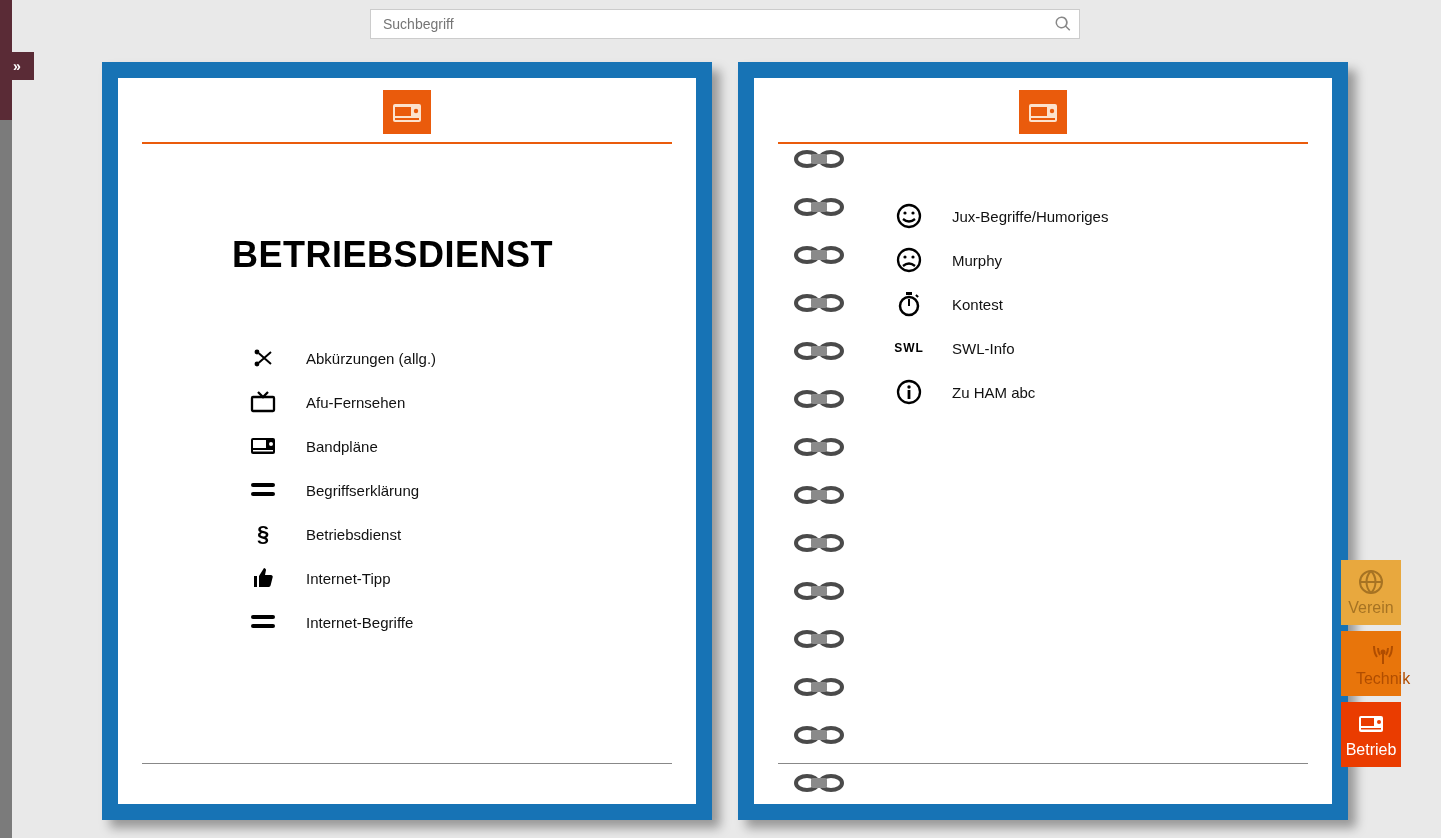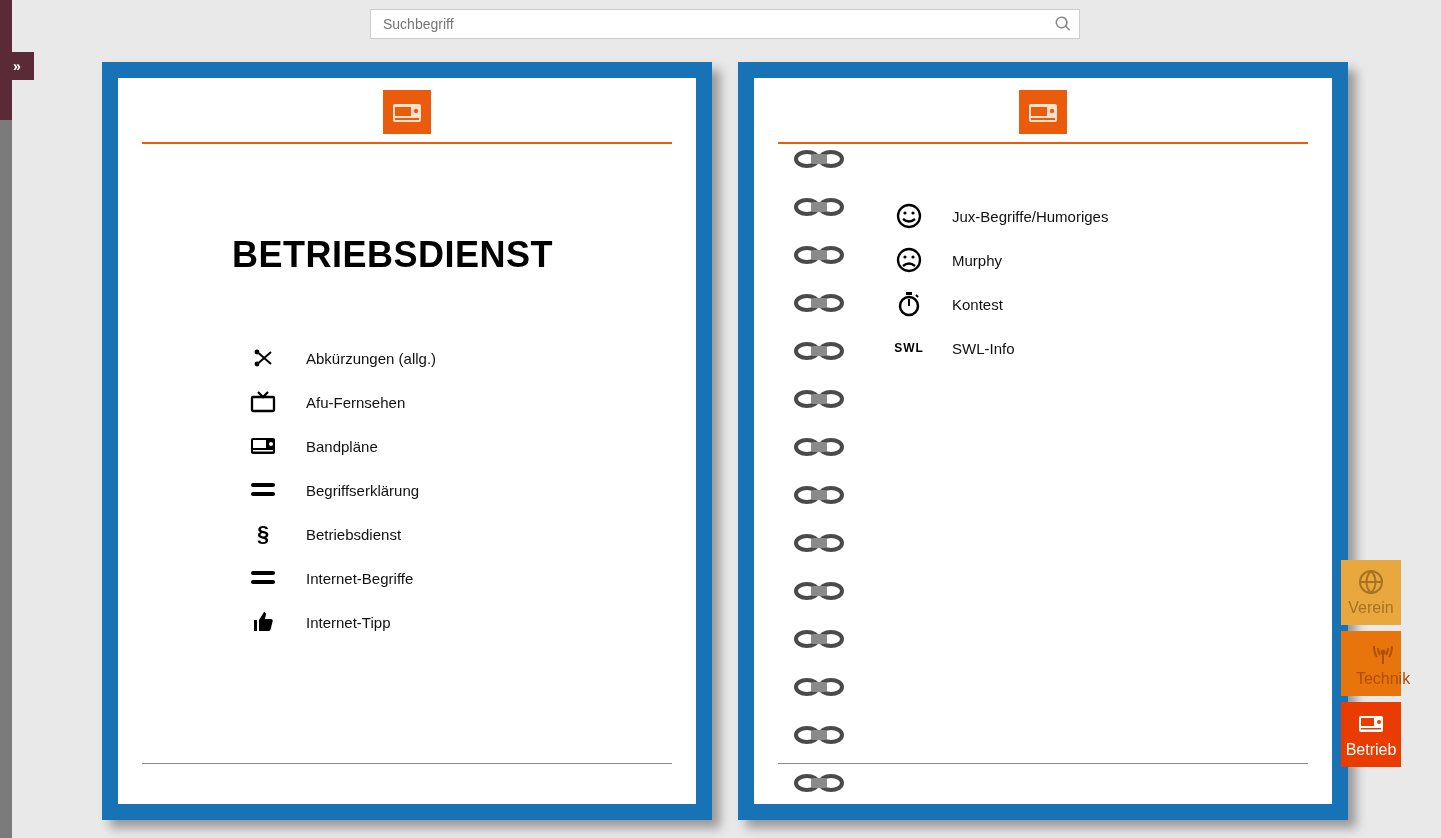--- a/index.html
+++ b/index.html
@@ -254,34 +254,34 @@
           <span class="label">Begriffserklärung</span>
         </li>
         <li class="item">
           <span class="icon">
               <span style="font-size:22px;font-weight:bold;">§</span>
             </span>
           <span class="label">Betriebsdienst</span>
         </li>
         <li class="item">
           <span class="icon">
+              <svg width="24" height="24" viewBox="0 0 24 24">
+                <path d="M3 10h3v11H3zM8 21V10l5-8c1 0 2 1 2 2l-1 5h6c1 0 2 1 1.7 2l-2 8c-.2 1-1 2-2 2H8z"></path>
+              </svg>
+            </span>
+          <span class="label">Internet-Tipp</span>
+        </li>
+        <li class="item">
+          <span class="icon">
               <svg width="26" height="18" viewBox="0 0 26 18">
                 <rect x="1" y="2" width="24" height="4" rx="2"></rect>
                 <rect x="1" y="11" width="24" height="4" rx="2"></rect>
               </svg>
             </span>
           <span class="label">Internet-Begriffe</span>
-        </li>
-        <li class="item">
-          <span class="icon">
-              <svg width="24" height="24" viewBox="0 0 24 24">
-                <path d="M3 10h3v11H3zM8 21V10l5-8c1 0 2 1 2 2l-1 5h6c1 0 2 1 1.7 2l-2 8c-.2 1-1 2-2 2H8z"></path>
-              </svg>
-            </span>
-          <span class="label">Internet-Tipp</span>
         </li>
       </ul>
     </div>
     <div class="bottom-rule"></div>
   </div>
 
   <div class="page right">
     <div class="page-inner">
       <div class="header-icon-box">
         <svg width="30" height="24" viewBox="0 0 30 24">
@@ -325,20 +325,30 @@
               </svg>
             </span>
           <span class="label">Kontest</span>
         </li>
         <li class="item">
           <span class="icon">
               <span class="text-icon">SWL</span>
             </span>
           <span class="label">SWL-Info</span>
         </li>
+        <li class="item">
+          <span class="icon">
+              <svg width="26" height="26" viewBox="0 0 26 26">
+                <circle cx="13" cy="13" r="11" fill="none" stroke="#000" stroke-width="2.3"></circle>
+                <circle cx="13" cy="8" r="1.7"></circle>
+                <rect x="11.6" y="11" width="2.8" height="9"></rect>
+              </svg>
+            </span>
+          <span class="label">Zu HAM abc</span>
+        </li>
       </ul>
     </div>
     <div class="bottom-rule"></div>
   </div>
 
   <div class="binder">
     <div class="ring">
         <svg width="50" height="22">
           <ellipse cx="13" cy="11" rx="11" ry="7" fill="none" stroke="#4a4a4a" stroke-width="4"></ellipse>
           <ellipse cx="37" cy="11" rx="11" ry="7" fill="none" stroke="#4a4a4a" stroke-width="4"></ellipse>

